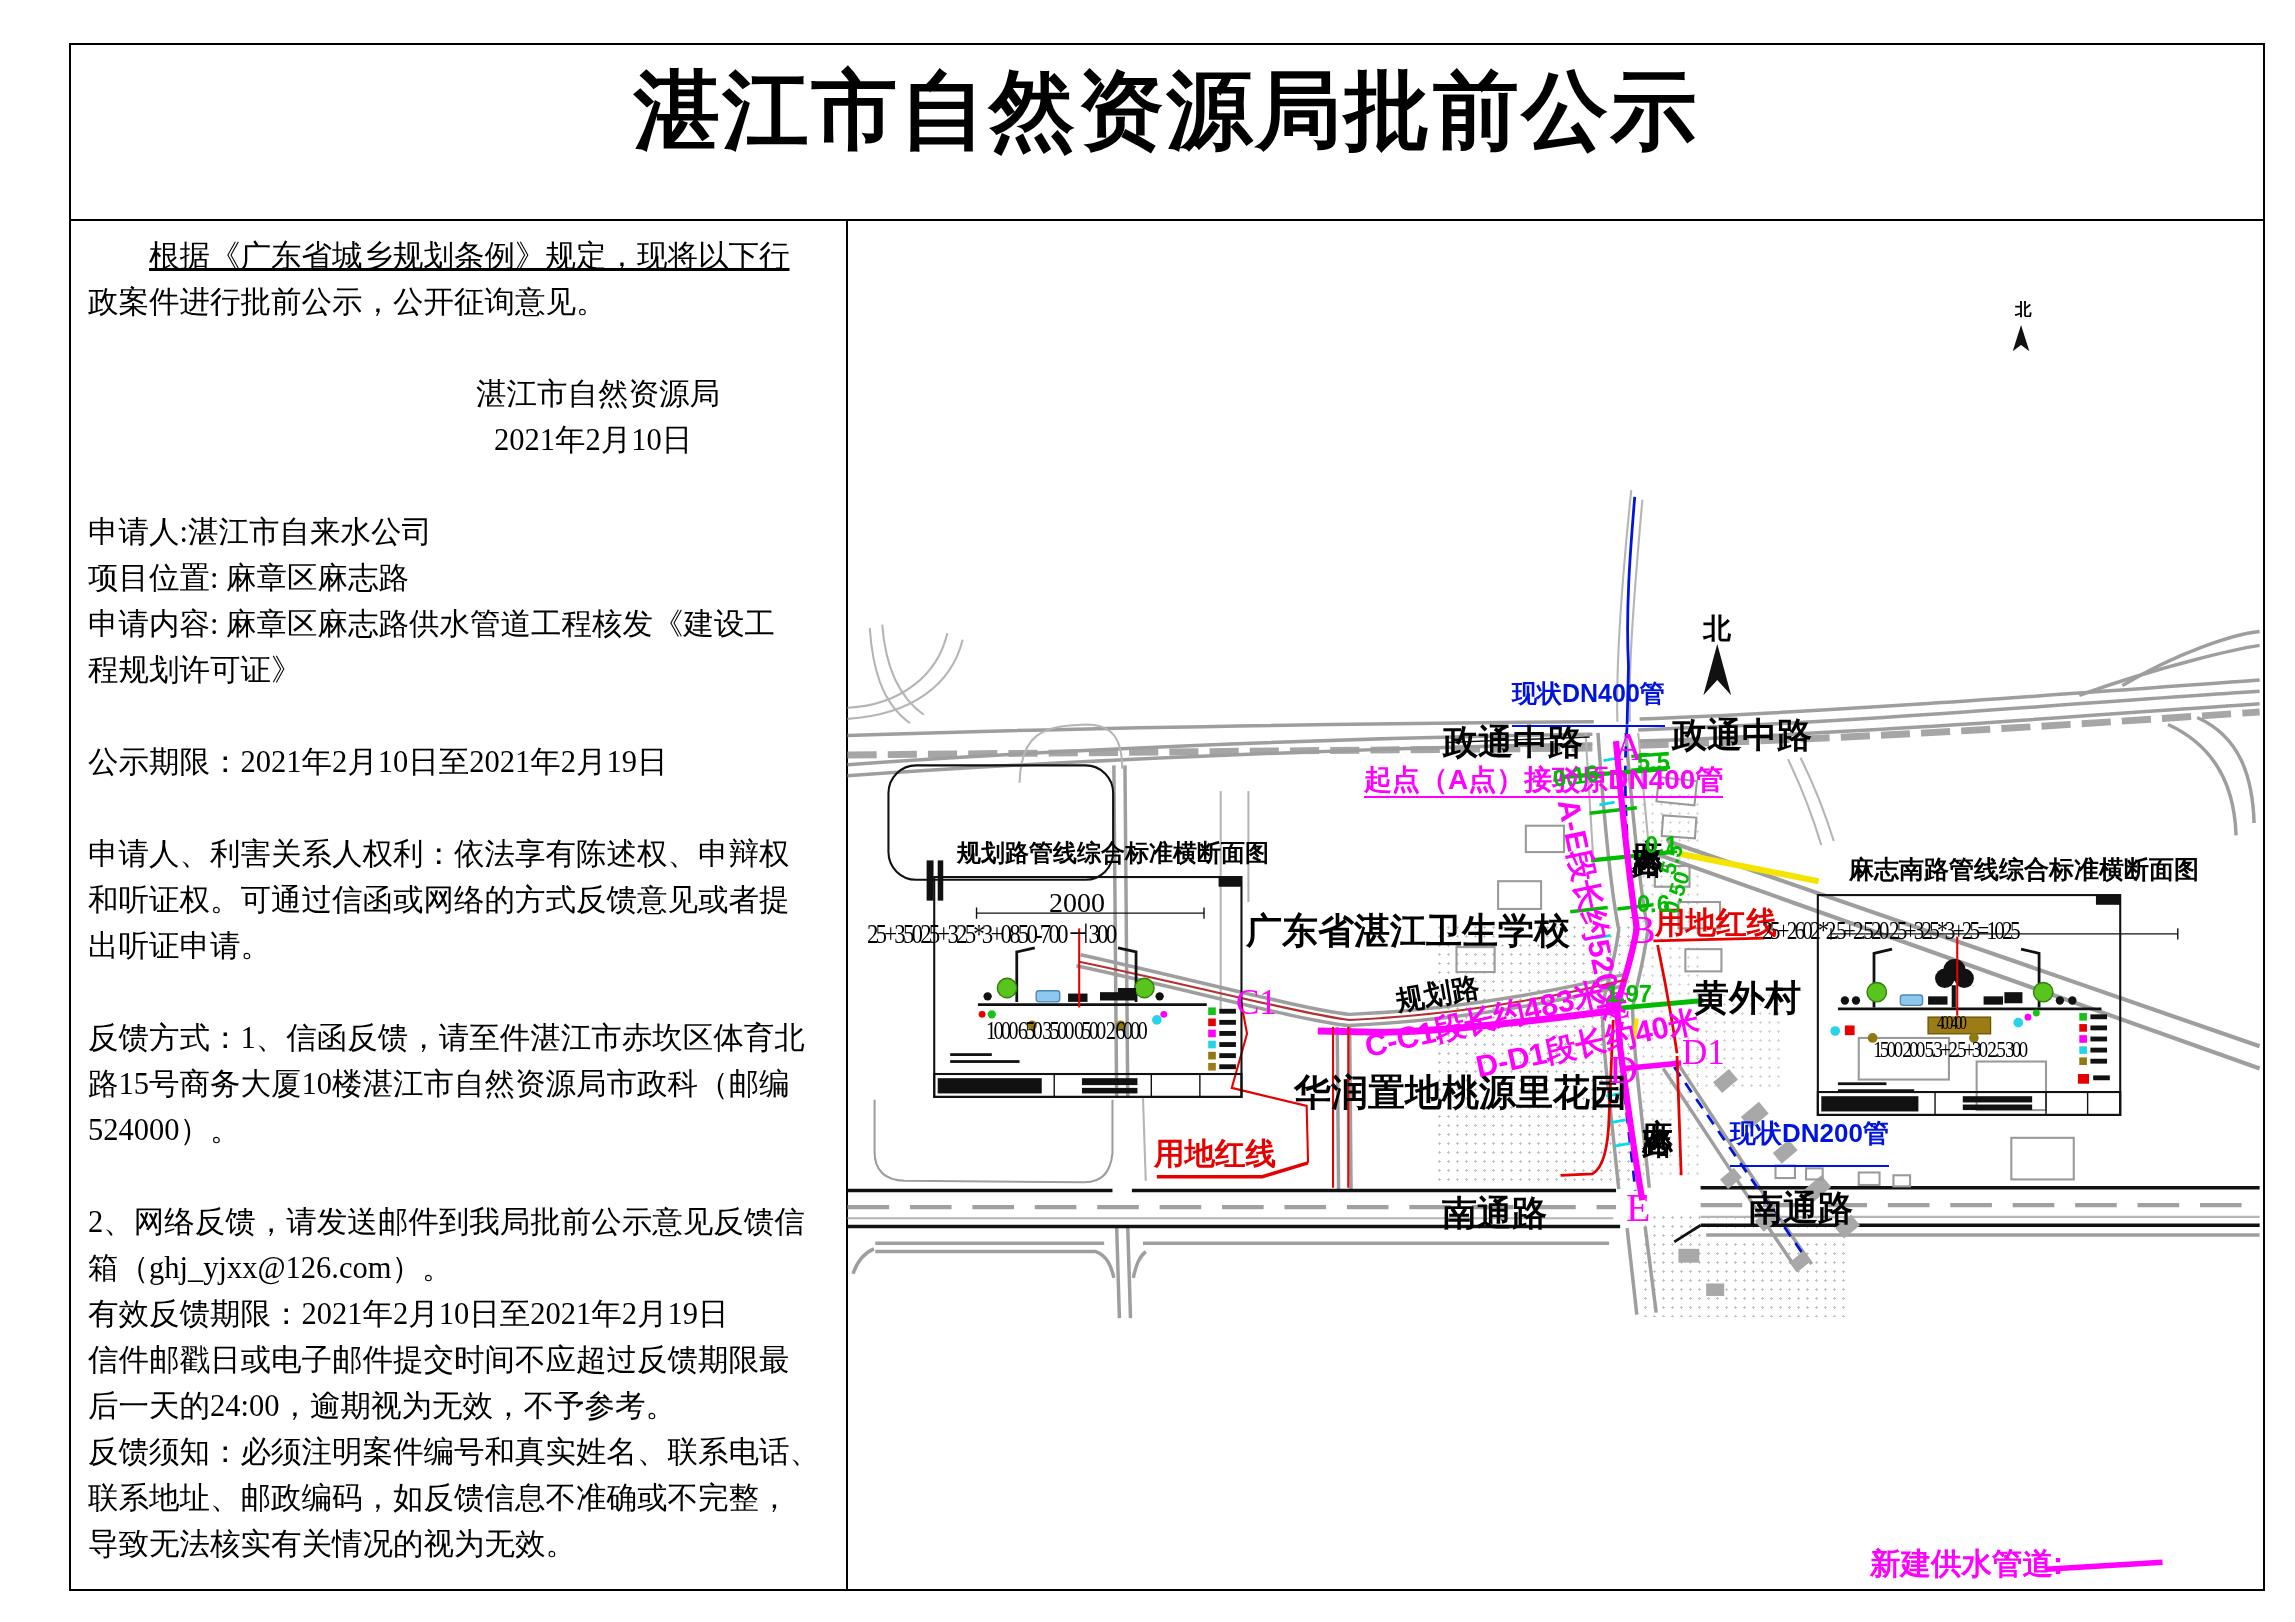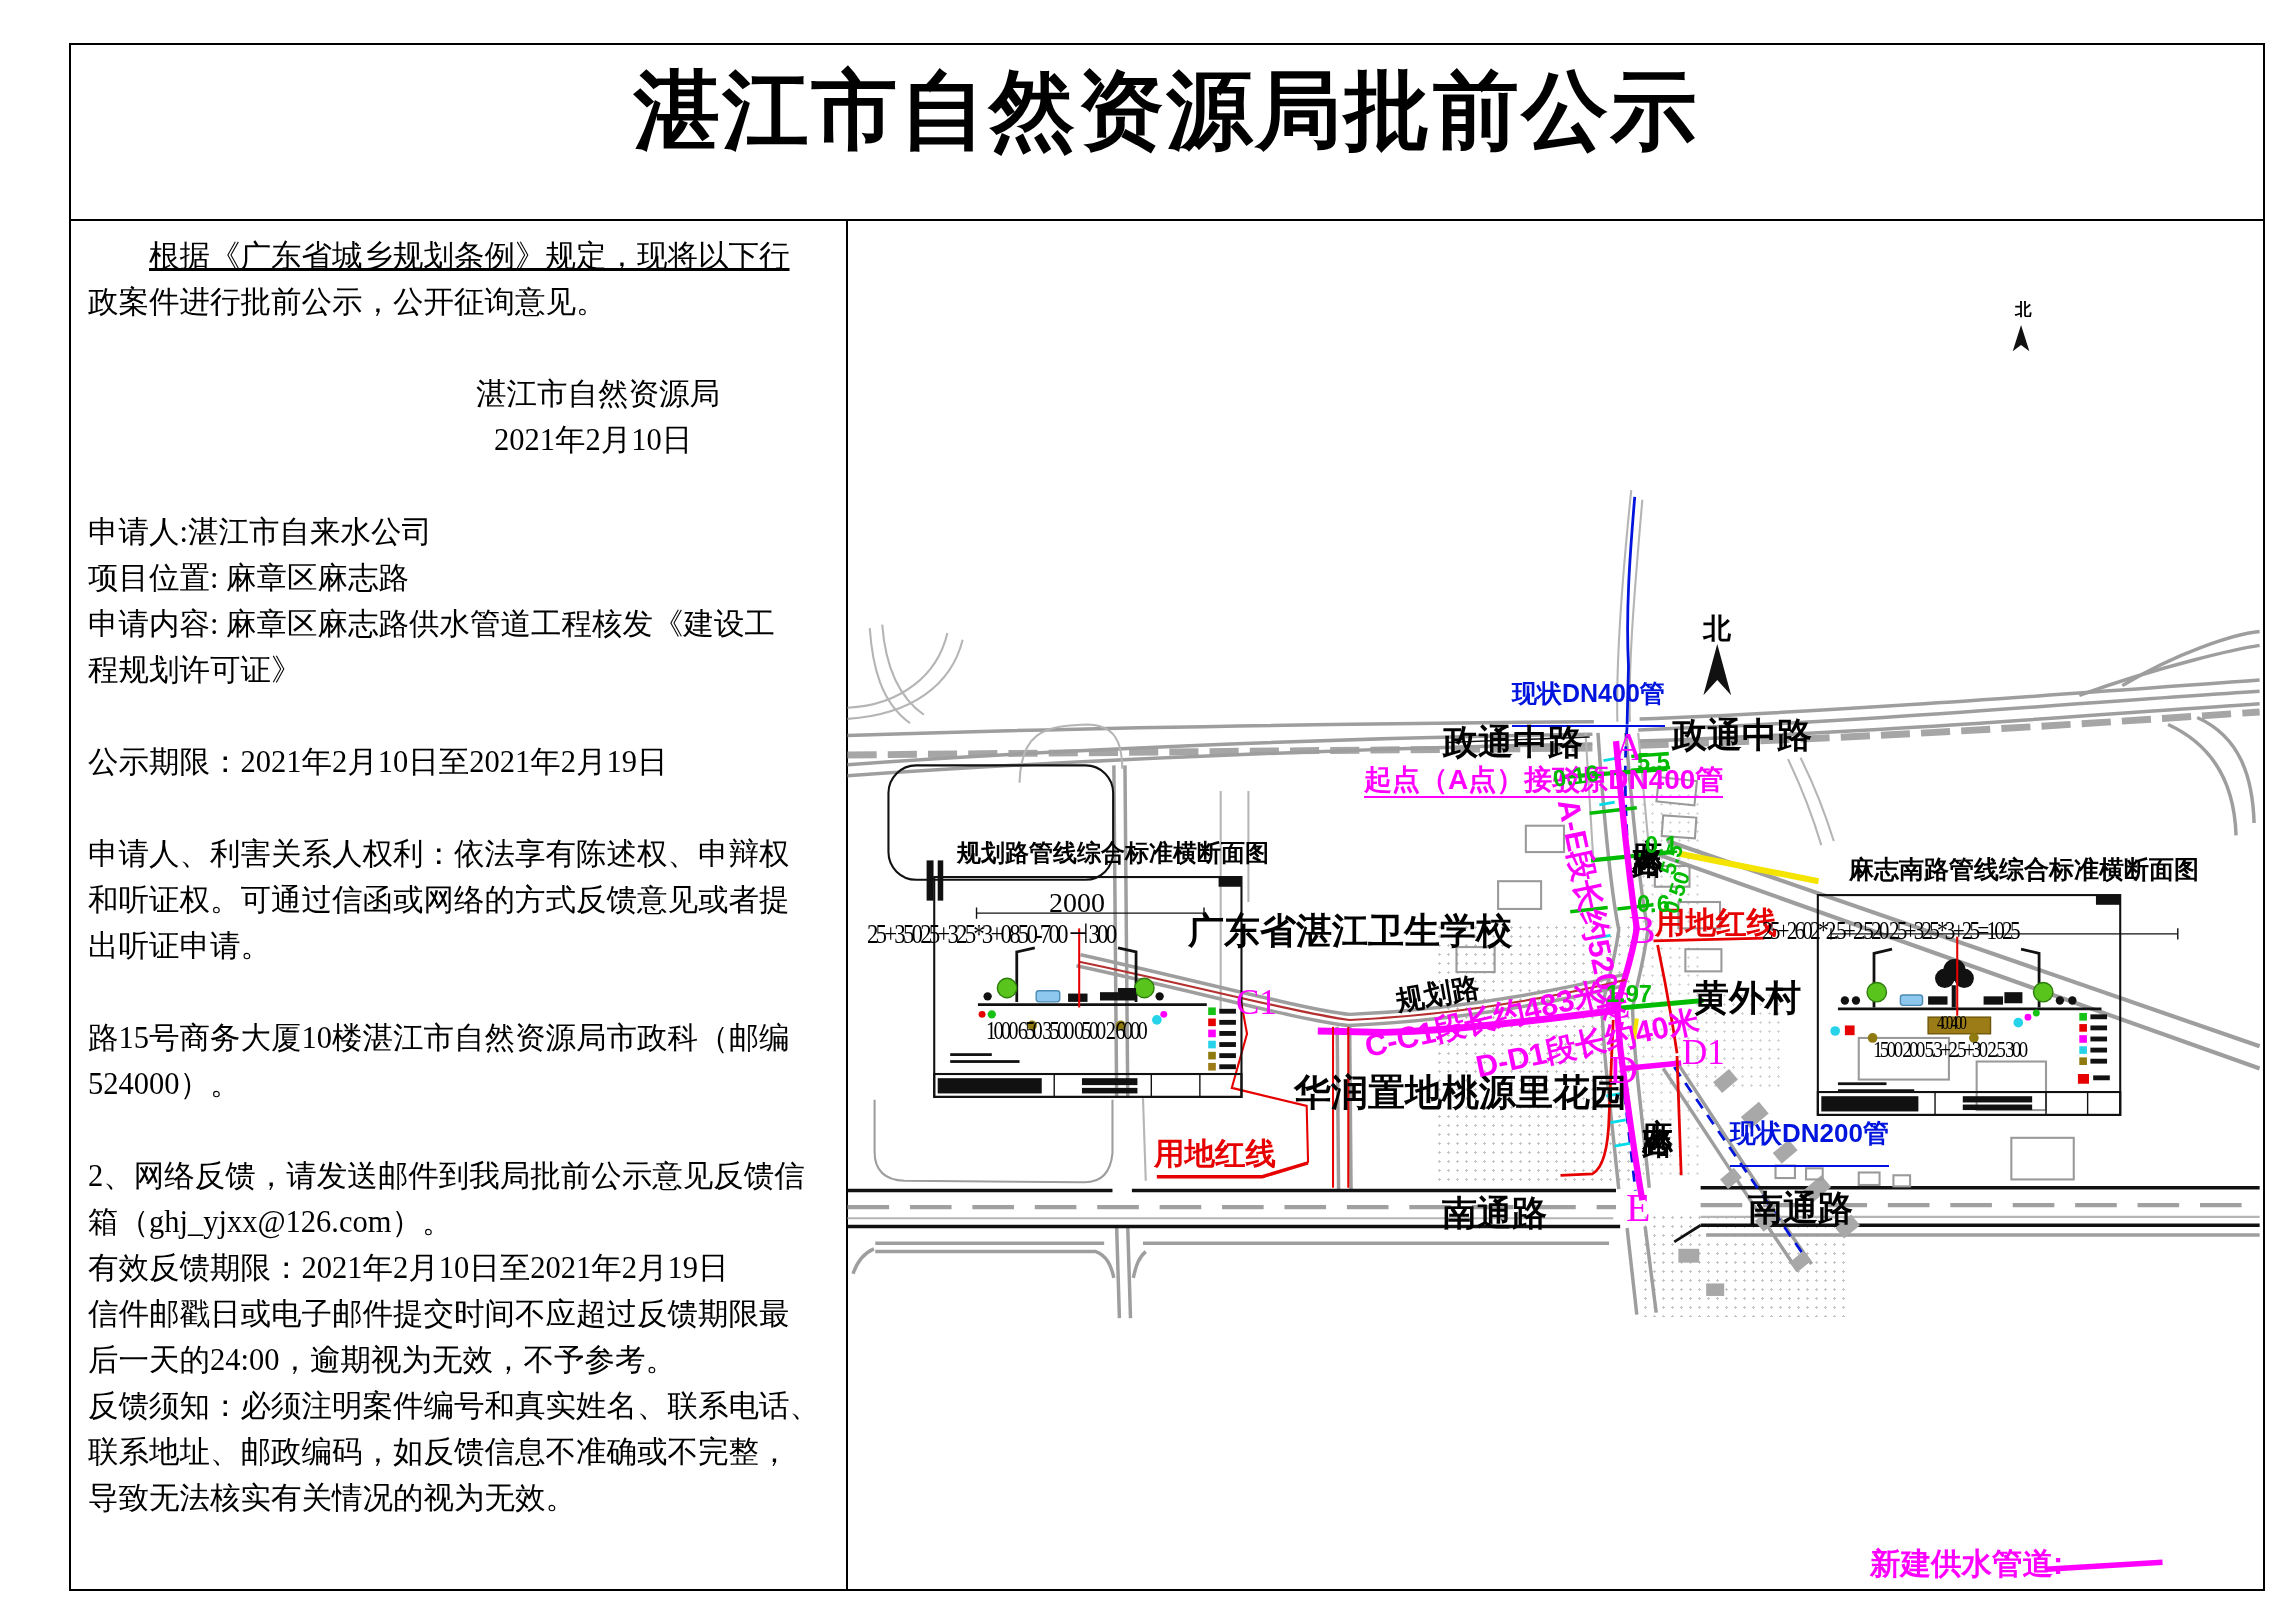--- a/index.html
+++ b/index.html
@@ -71,20 +71,21 @@
     <div class="ln">项目位置: 麻章区麻志路</div>
     <div class="ln">申请内容: 麻章区麻志路供水管道工程核发《建设工</div>
     <div class="ln">程规划许可证》</div>
     <div class="ln"></div>
     <div class="ln">公示期限：2021年2月10日至2021年2月19日</div>
     <div class="ln"></div>
     <div class="ln">申请人、利害关系人权利：依法享有陈述权、申辩权</div>
     <div class="ln">和听证权。可通过信函或网络的方式反馈意见或者提</div>
     <div class="ln">出听证申请。</div>
     <div class="ln"></div>
+    <div class="ln">反馈方式：1、信函反馈，请至件湛江市赤坎区体育北</div>
     <div class="ln">路15号商务大厦10楼湛江市自然资源局市政科（邮编</div>
     <div class="ln">524000）。</div>
     <div class="ln"></div>
     <div class="ln">2、网络反馈，请发送邮件到我局批前公示意见反馈信</div>
     <div class="ln">箱（ghj_yjxx@126.com）。</div>
     <div class="ln">有效反馈期限：2021年2月10日至2021年2月19日</div>
     <div class="ln">信件邮戳日或电子邮件提交时间不应超过反馈期限最</div>
     <div class="ln">后一天的24:00，逾期视为无效，不予参考。</div>
     <div class="ln">反馈须知：必须注明案件编号和真实姓名、联系电话、</div>
     <div class="ln">联系地址、邮政编码，如反馈信息不准确或不完整，</div>
@@ -361,21 +362,21 @@
   <div class="abs cn blu" style="left:1730px;top:1120px;font-size:26px;">现状DN200管</div>
 
   <div class="abs cn" style="left:1443px;top:724px;font-size:35px;">政通中路</div>
   <div class="abs cn" style="left:1672px;top:717px;font-size:35px;">政通中路</div>
   <div class="abs cn" style="left:1442px;top:1195px;font-size:35px;">南通路</div>
   <div class="abs cn" style="left:1748px;top:1190px;font-size:35px;">南通路</div>
   <div class="abs cn vert" style="left:1633px;top:813px;font-size:30.5px;">麻志路</div>
   <div class="abs cn vert" style="left:1643px;top:1093px;font-size:30.5px;">麻志路</div>
   <div class="abs cn" style="left:1394px;top:988px;font-size:28px;transform:rotate(-10deg);transform-origin:left top;">规划路</div>
 
-  <div class="abs cn" style="left:1188px;top:913px;font-size:36px;text-align:center;">广东省湛江卫生学校</div>
+  <div class="abs cn" style="left:1246px;top:913px;font-size:36px;text-align:center;">广东省湛江卫生学校</div>
   <div class="abs cn" style="left:1294px;top:1074px;font-size:37px;">华润置地桃源里花园</div>
   <div class="abs cn" style="left:1693px;top:980px;font-size:36px;">黄外村</div>
 
   <div class="abs cn mag uln" style="left:1364px;top:766px;font-size:28px;">起点（A点）接驳原DN400管</div>
   <div class="abs cn mag" style="left:1583px;top:796px;font-size:30.5px;transform:rotate(78deg);transform-origin:left top;">A-E段长约520米</div>
   <div class="abs cn mag" style="left:1362px;top:1032px;font-size:30.5px;transform:rotate(-13deg);transform-origin:left top;">C-C1段长约483米</div>
   <div class="abs cn mag" style="left:1473px;top:1052px;font-size:30.5px;transform:rotate(-12deg);transform-origin:left top;">D-D1段长约40米</div>
 
   <div class="abs cn red" style="left:1655px;top:907px;font-size:30.5px;">用地红线</div>
   <div class="abs cn red" style="left:1154px;top:1138px;font-size:30.5px;">用地红线</div>

